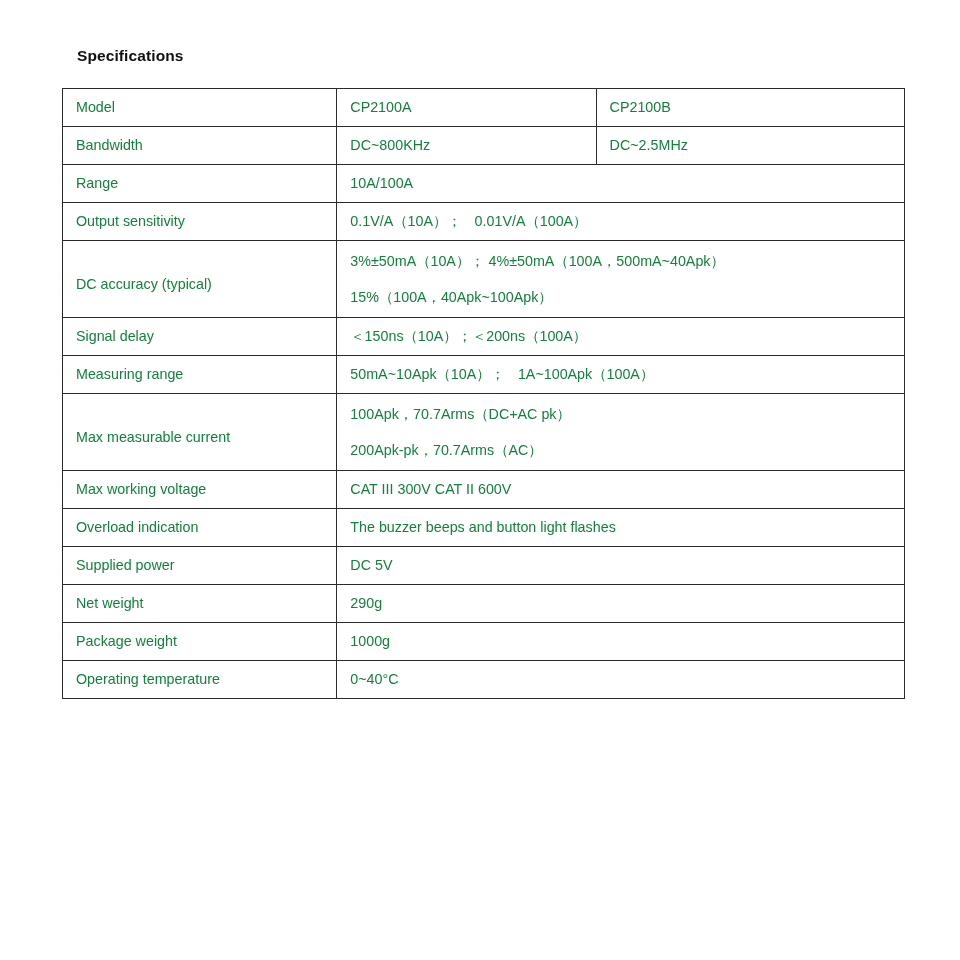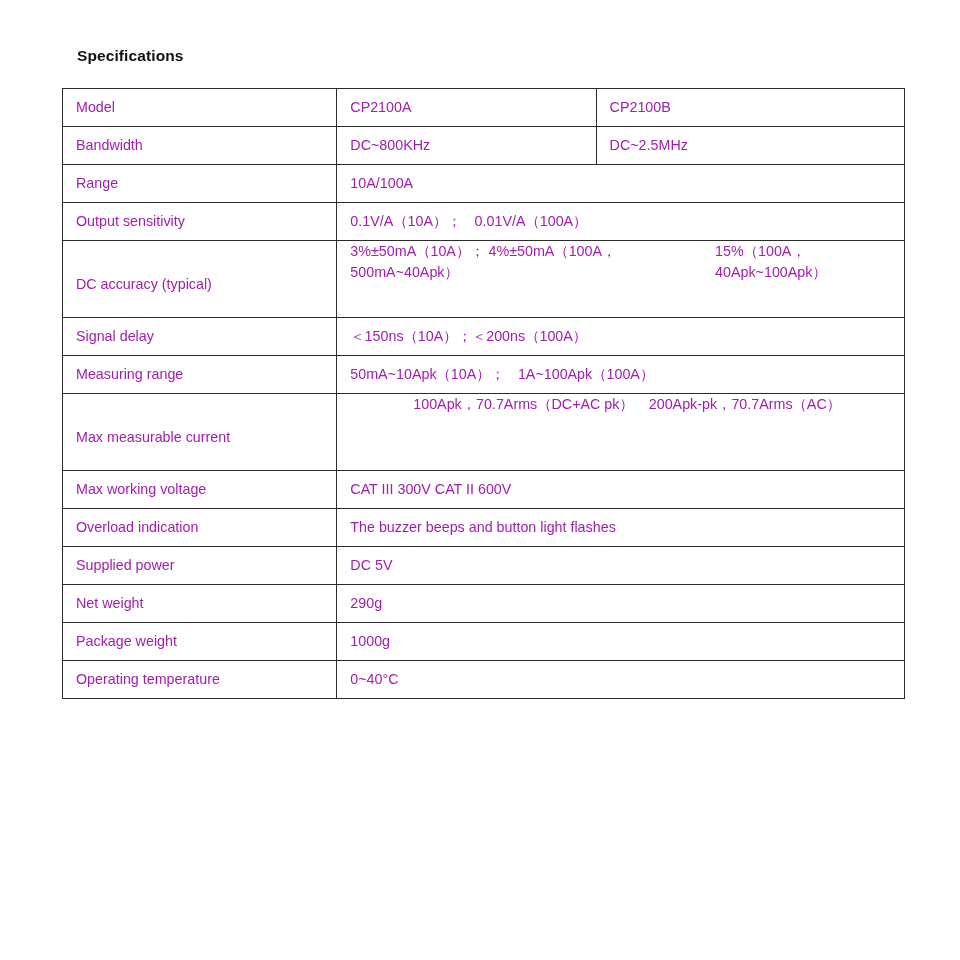--- a/index.html
+++ b/index.html
@@ -34,34 +34,34 @@
     left: 62px;
     top: 88px;
     width: 843px;
     border-collapse: collapse;
     table-layout: fixed;
   }
   .spec-table td {
     border: 1px solid #2b2b2b;
     padding: 0 0 0 13px;
     font-size: 14.3px;
-    color: #a21caf;
+    color: #15803d;
     vertical-align: middle;
     line-height: 1.45;
     font-weight: normal;
   }
   .spec-table tr.r-normal td { height: 37px; }
   .spec-table tr.r-tall td { height: 76px; }
   .col-label { width: 274px; }
   .col-a { width: 259px; }
   .col-b { width: 308px; }
   .val-bold { font-weight: bold; }
   .cell-lines {
     display: flex;
-    flex-direction: row;
+    flex-direction: column;
     justify-content: center;
     gap: 15px;
     height: 100%;
   }
   .cell-lines > span { display: block; }
   .cell-top {
     display: flex;
     align-items: center;
     height: 100%;
     padding-top: 10px;

